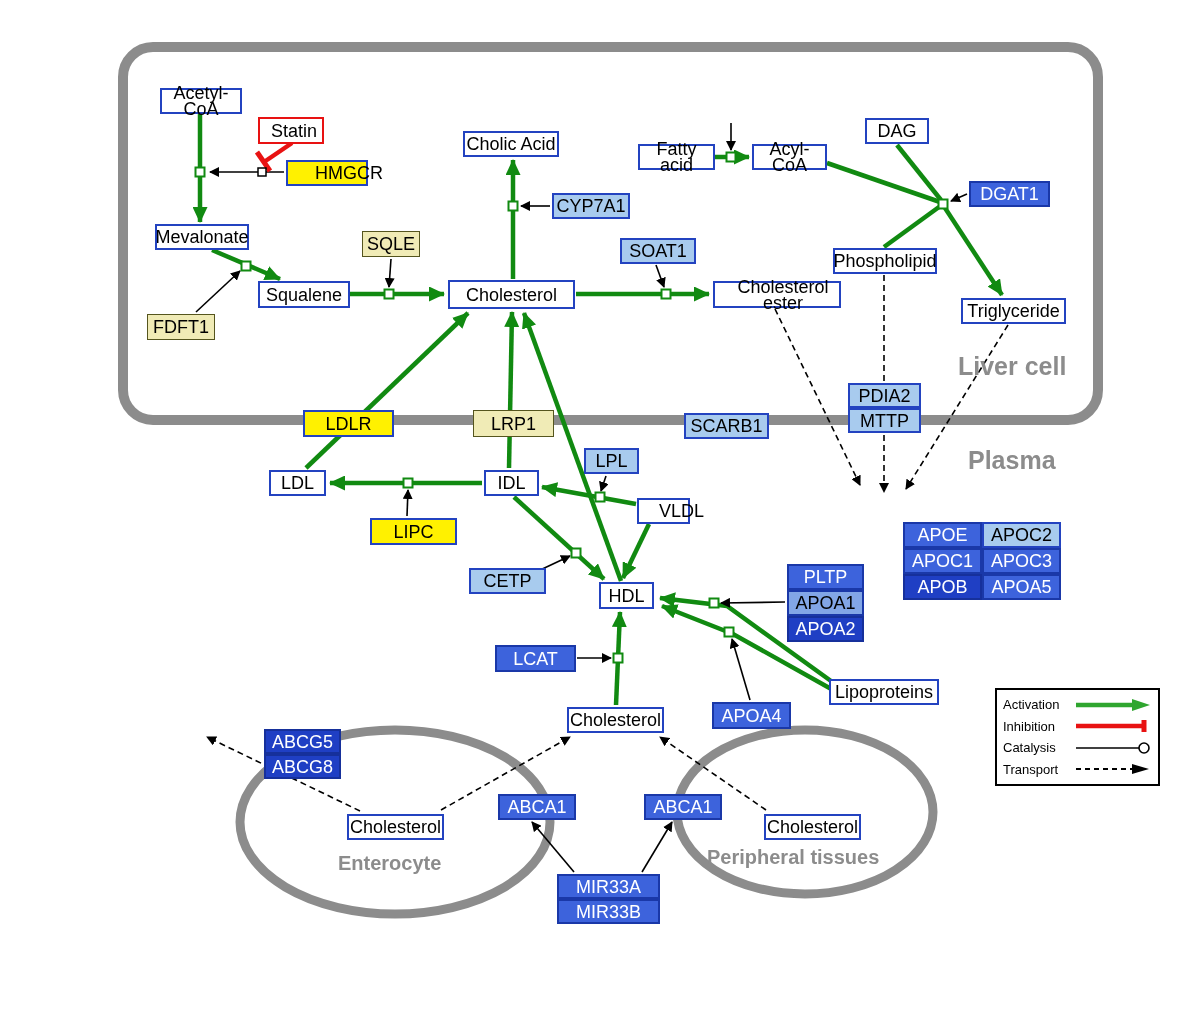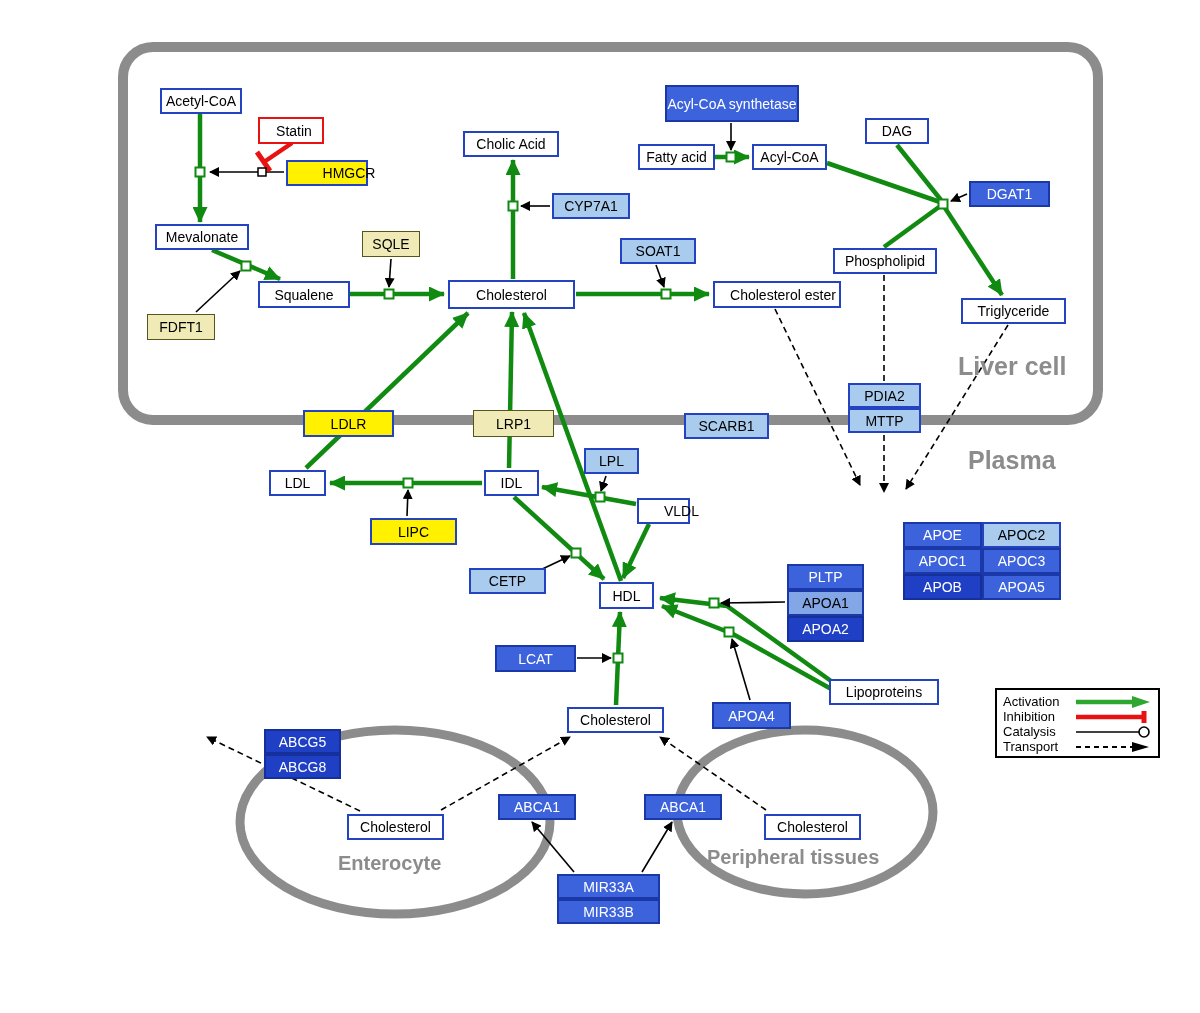--- a/index.html
+++ b/index.html
@@ -1,33 +1,33 @@
 <!DOCTYPE html>
 <html><head>
 <meta charset="utf-8">
 <style>
   html,body{margin:0;padding:0;background:#fff;}
   .canvas{position:relative;width:1200px;height:1013px;background:#fff;overflow:hidden;
           font-family:"Liberation Sans",sans-serif;}
   svg.layer{position:absolute;left:0;top:0;}
   #nodes{position:absolute;left:0;top:0;width:1200px;height:1013px;}
   .node{position:absolute;box-sizing:border-box;display:flex;align-items:center;justify-content:center;
-        text-align:center;font-size:14px;line-height:16px;color:#000;background:#fff;cursor:pointer;}
+        text-align:center;font-size:18px;line-height:16px;color:#000;background:#fff;cursor:pointer;}
   .n-white{background:#fff;border:2px solid #2343C0;}
   .n-red{background:#fff;border:2.5px solid #E81212;}
   .n-yellow{background:#FFF100;border:2px solid #2343C0;}
   .n-pale{background:#F0EBB6;border:1.5px solid #55551E;}
   .n-light{background:#A8CBEE;border:2px solid #2343C0;}
   .n-soft{background:#82A6E6;border:2px solid #1A38A8;}
   .n-med{background:#3D63DC;border:2px solid #1A38A8;color:#fff;}
   .n-dark{background:#1F3FC4;border:2px solid #16309B;color:#fff;}
   .comp-label{position:absolute;font-weight:bold;color:#8C8C8C;}
   .comp-label.big{font-size:25px;}
   .comp-label.small{font-size:20px;}
-  .legend{position:absolute;left:995px;top:688px;width:165px;height:70px;border:2px solid #000;
+  .legend{position:absolute;left:995px;top:688px;width:165px;height:98px;border:2px solid #000;
           background:#fff;box-sizing:border-box;padding:4px 6px;display:flex;flex-direction:column;justify-content:space-around;}
   .legend-row{display:flex;align-items:center;justify-content:space-between;height:20px;}
   .legend-row span{font-size:13px;color:#000;}
 </style>
 </head>
 <body>
 
 <div class="canvas">
 
   <svg class="layer" width="1200" height="1013">
@@ -123,21 +123,20 @@
       <div class="node n-yellow" style="left: 286px; top: 160px; width: 82px; height: 26px; padding-left: 44px;">HMGCR</div>
       <div class="node n-white" style="left: 155px; top: 224px; width: 94px; height: 26px;">Mevalonate</div>
       <div class="node n-pale" style="left: 362px; top: 231px; width: 58px; height: 26px;">SQLE</div>
       <div class="node n-white" style="left: 258px; top: 281px; width: 92px; height: 27px;">Squalene</div>
       <div class="node n-pale" style="left: 147px; top: 314px; width: 68px; height: 26px;">FDFT1</div>
       <div class="node n-white" style="left: 448px; top: 280px; width: 127px; height: 29px;">Cholesterol</div>
       <div class="node n-white" style="left: 463px; top: 131px; width: 96px; height: 26px;">Cholic Acid</div>
       <div class="node n-light" style="left: 552px; top: 193px; width: 78px; height: 26px;">CYP7A1</div>
       <div class="node n-light" style="left: 620px; top: 238px; width: 76px; height: 26px;">SOAT1</div>
       <div class="node n-white" style="left: 713px; top: 281px; width: 128px; height: 27px; padding-left: 12px;">Cholesterol ester</div>
-      <div class="node n-med" style="left: 665px; top: 85px; width: 134px; height: 37px;">Acyl-CoA synthetase</div>
       <div class="node n-white" style="left: 638px; top: 144px; width: 77px; height: 26px;">Fatty acid</div>
       <div class="node n-white" style="left: 752px; top: 144px; width: 75px; height: 26px;">Acyl-CoA</div>
       <div class="node n-white" style="left: 865px; top: 118px; width: 64px; height: 26px;">DAG</div>
       <div class="node n-med" style="left: 969px; top: 181px; width: 81px; height: 26px;">DGAT1</div>
       <div class="node n-white" style="left: 833px; top: 248px; width: 104px; height: 26px;">Phospholipid</div>
       <div class="node n-white" style="left: 961px; top: 298px; width: 105px; height: 26px;">Triglyceride</div>
       <div class="node n-light" style="left: 848px; top: 383px; width: 73px; height: 25px;">PDIA2</div>
       <div class="node n-light" style="left: 848px; top: 408px; width: 73px; height: 25px;">MTTP</div>
       <div class="node n-light" style="left: 684px; top: 413px; width: 85px; height: 26px;">SCARB1</div>
       <div class="node n-yellow" style="left: 303px; top: 410px; width: 91px; height: 27px;">LDLR</div>

